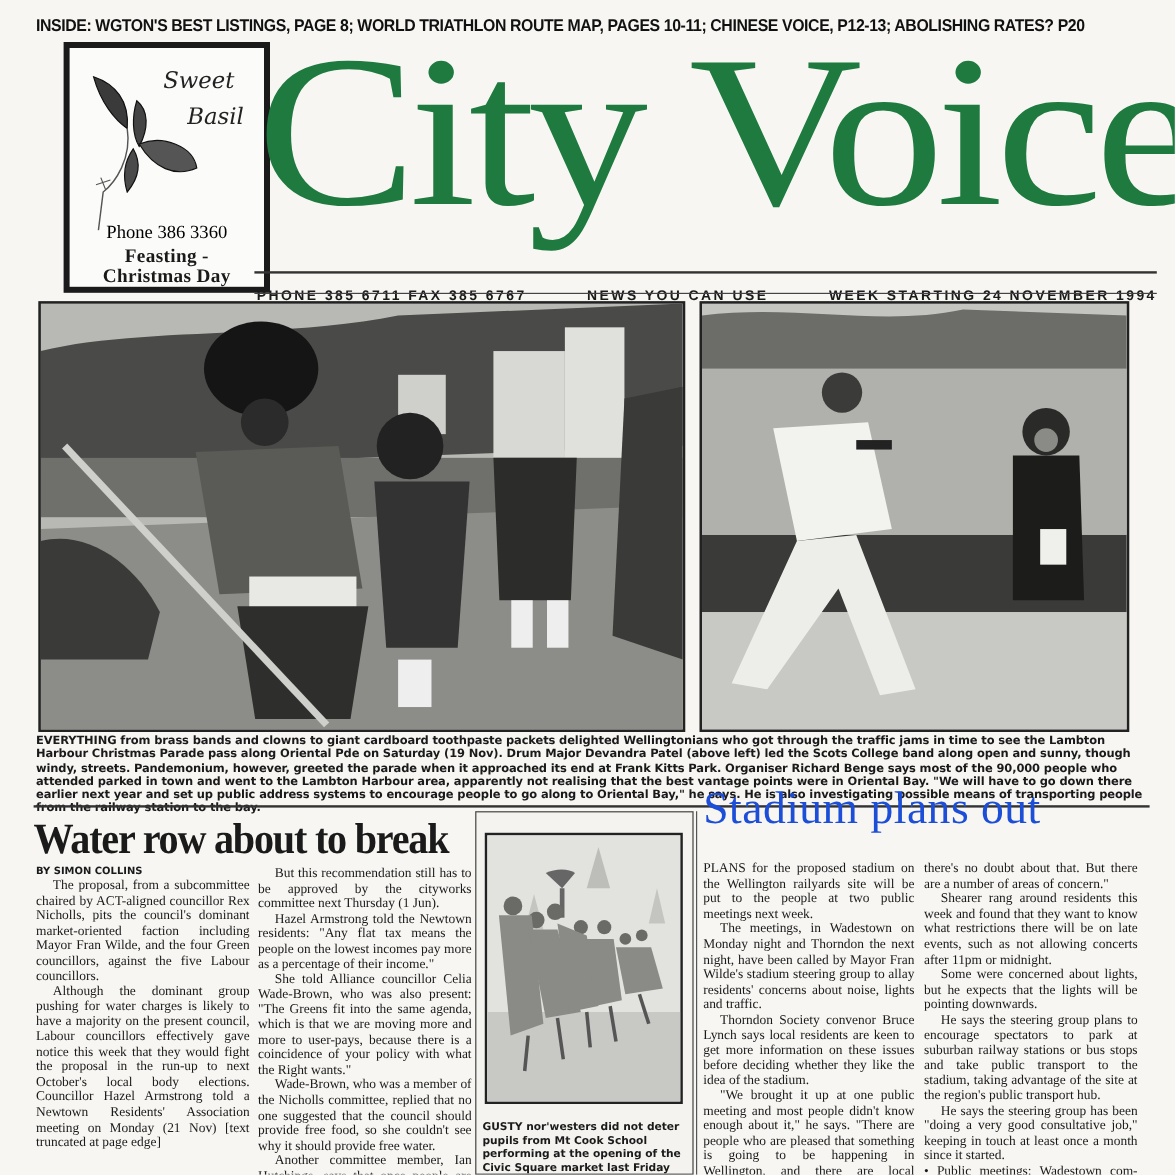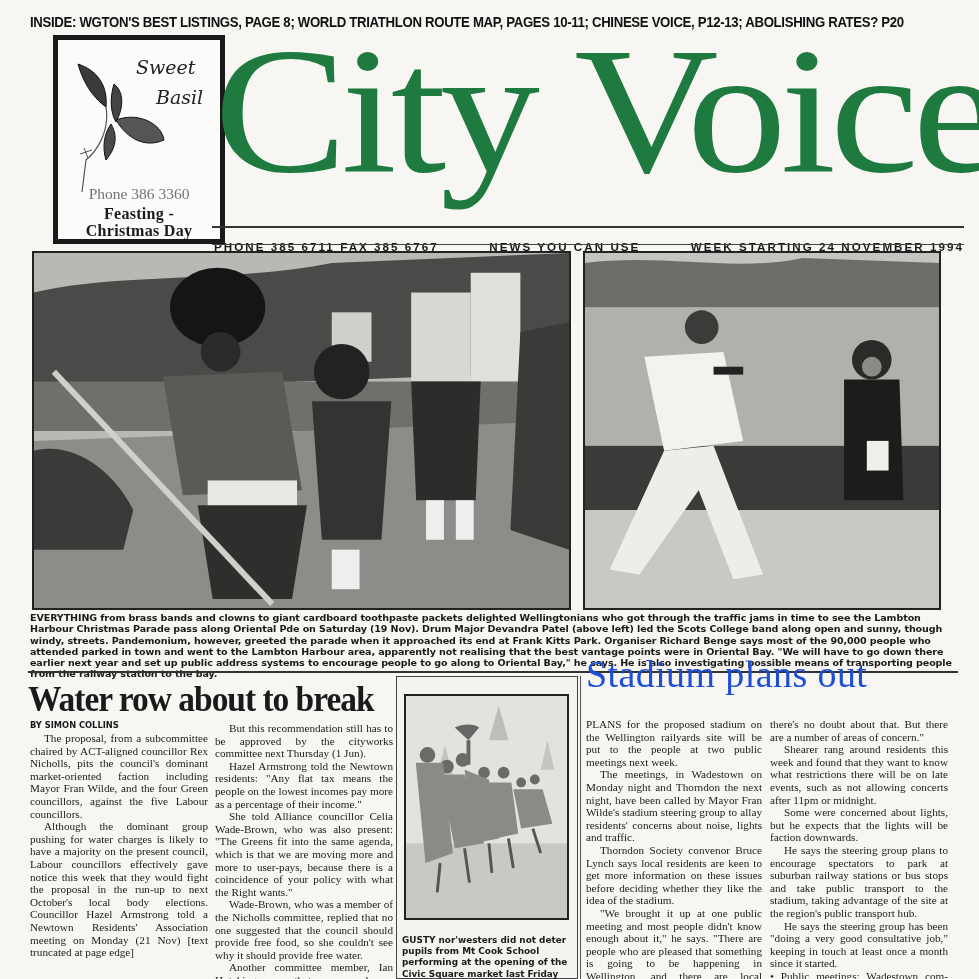--- a/index.html
+++ b/index.html
@@ -30,21 +30,21 @@
     .advert .script-1 {
       position: absolute; left: 78px; top: 16px;
       font-family: "DejaVu Serif", serif; font-style: italic; font-size: 19px; color: #222;
     }
     .advert .script-2 {
       position: absolute; left: 98px; top: 46px;
       font-family: "DejaVu Serif", serif; font-style: italic; font-size: 19px; color: #222;
     }
     .advert .phone {
       position: absolute; left: 0; width: 100%; top: 145px; text-align: center;
-      font-size: 15.5px; color: #737373;
+      font-size: 15.5px; color: #000000;
     }
     .advert .feast {
       position: absolute; left: 0; width: 100%; top: 165px; text-align: center;
       font-weight: bold; font-size: 16px; line-height: 17px; letter-spacing: 0.3px;
     }
 
     
     .masthead {
       position: absolute; left: 214px; top: 18px; width: 750px; height: 200px;
       font-family: "Liberation Serif", "DejaVu Serif", serif;
@@ -263,20 +263,20 @@
   <div class="headline headline-stadium">Stadium plans out</div>
   <div class="col col-4">
     <p class="noindent">PLANS for the proposed stadium on the Wellington railyards site will be put to the people at two public meetings next week.</p>
     <p>The meetings, in Wadestown on Monday night and Thorndon the next night, have been called by Mayor Fran Wilde's stadium steering group to allay residents' concerns about noise, lights and traffic.</p>
     <p>Thorndon Society convenor Bruce Lynch says local residents are keen to get more information on these issues before deciding whether they like the idea of the stadium.</p>
     <p>"We brought it up at one public meeting and most people didn't know enough about it," he says. "There are people who are pleased that something is going to be happening in Wellington, and there are local Thorndon residents concerned about the impact on parking and noise. [text continues]</p>
   </div>
   <div class="col col-5">
     <p class="noindent">there's no doubt about that. But there are a number of areas of concern."</p>
     <p>Shearer rang around residents this week and found that they want to know what restrictions there will be on late events, such as not allowing concerts after 11pm or midnight.</p>
-    <p>Some were concerned about lights, but he expects that the lights will be faction downwards.</p>
+    <p>Some were concerned about lights, but he expects that the lights will be pointing downwards.</p>
     <p>He says the steering group plans to encourage spectators to park at suburban railway stations or bus stops and take public transport to the stadium, taking advantage of the site at the region's public transport hub.</p>
     <p>He says the steering group has been "doing a very good consultative job," keeping in touch at least once a month since it started.</p>
     <p class="noindent">• Public meetings: Wadestown com- [text truncated at page edge]</p>
   </div>
 
   <div class="vrule" style="left:580px; top:676px; height:303px;"></div>
 </div>
 
 </body></html>

